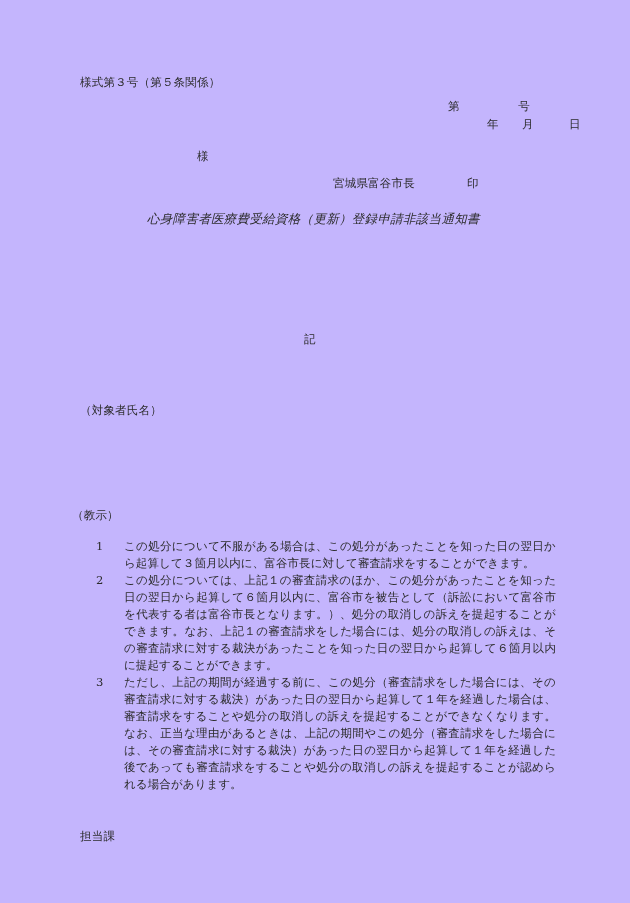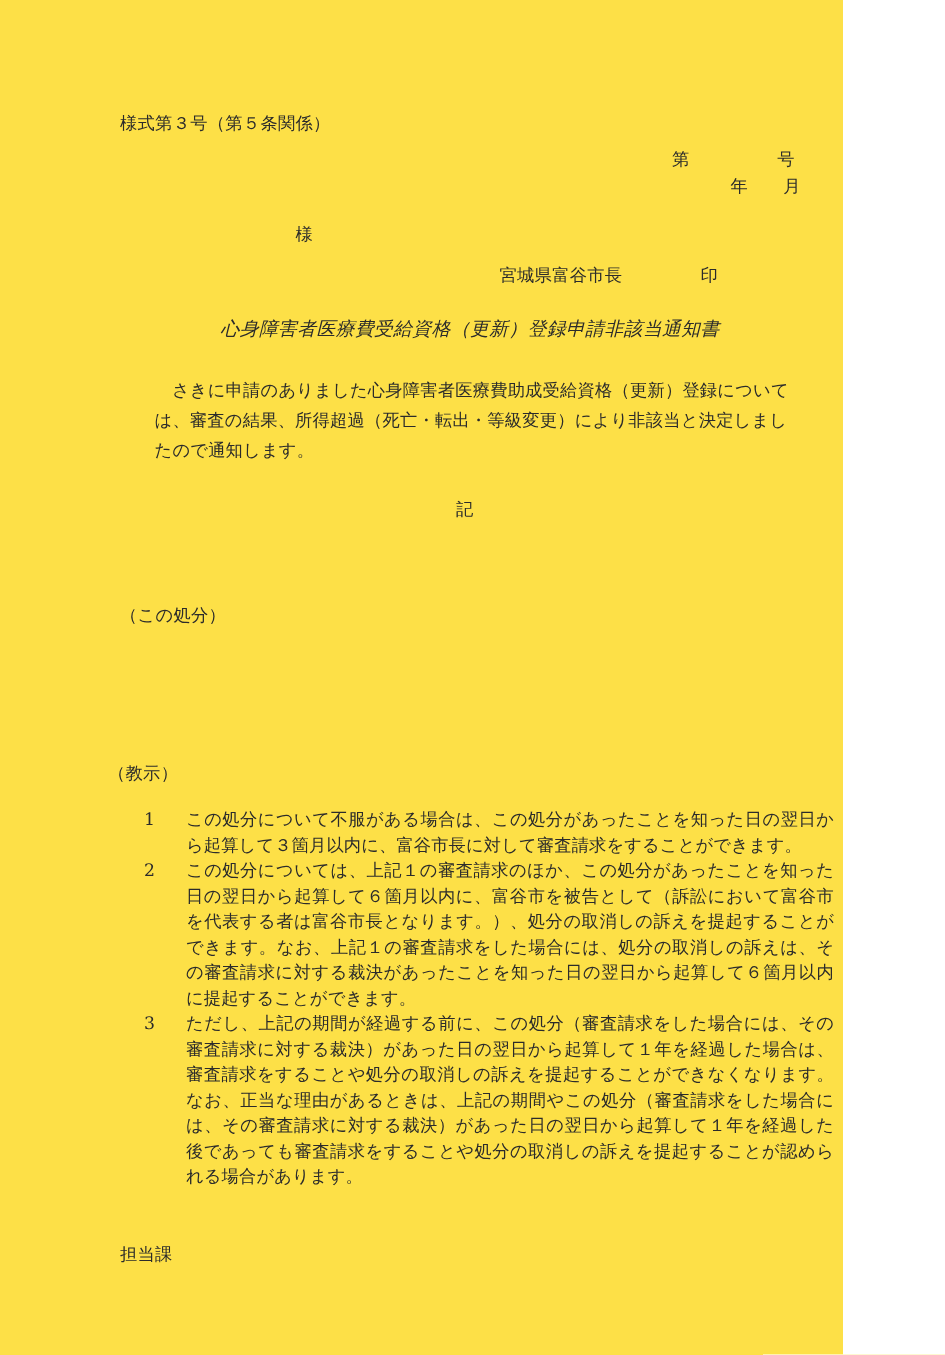--- a/index.html
+++ b/index.html
@@ -5,23 +5,23 @@
   html, body {
     margin: 0;
     padding: 0;
     background: #ffffff;
   }
   body {
     font-family: "DejaVu Serif", "Liberation Serif", serif;
   }
   .page {
     position: relative;
-    width: 562px;
+    width: 630px;
     height: 903px;
-    background: #fde047;
+    background: #c4b5fd;
     color: #2b2b2b;
     overflow: hidden;
   }
 
   
   .t {
     position: absolute;
     white-space: pre;
     font-size: 11.5px;
     line-height: 17px;
@@ -119,27 +119,24 @@
   <div class="t doc-date">年　　月　　　日</div>
 
   <div class="t addressee">様</div>
 
   <div class="t issuer">宮城県富谷市長</div>
 
   <div class="t seal">印</div>
 
   <div class="t title">心身障害者医療費受給資格（更新）登録申請非該当通知書</div>
 
-  <div class="body-block">
-    <p>　さきに申請のありました心身障害者医療費助成受給資格（更新）登録については、審査の結果、所得超過（死亡・転出・等級変更）により非該当と決定しましたので通知します。</p>
-  </div>
 
   <div class="t ki">記</div>
 
-  <div class="t target-name">（この処分）</div>
+  <div class="t target-name">（対象者氏名）</div>
 
   <div class="t instr-heading">（教示）</div>
 
   <div class="instr-list">
 
     <div class="instr-item">
       <span class="instr-num">1</span>
       <span class="instr-text">この処分について不服がある場合は、この処分があったことを知った日の翌日から起算して３箇月以内に、富谷市長に対して審査請求をすることができます。</span>
     </div>
 

